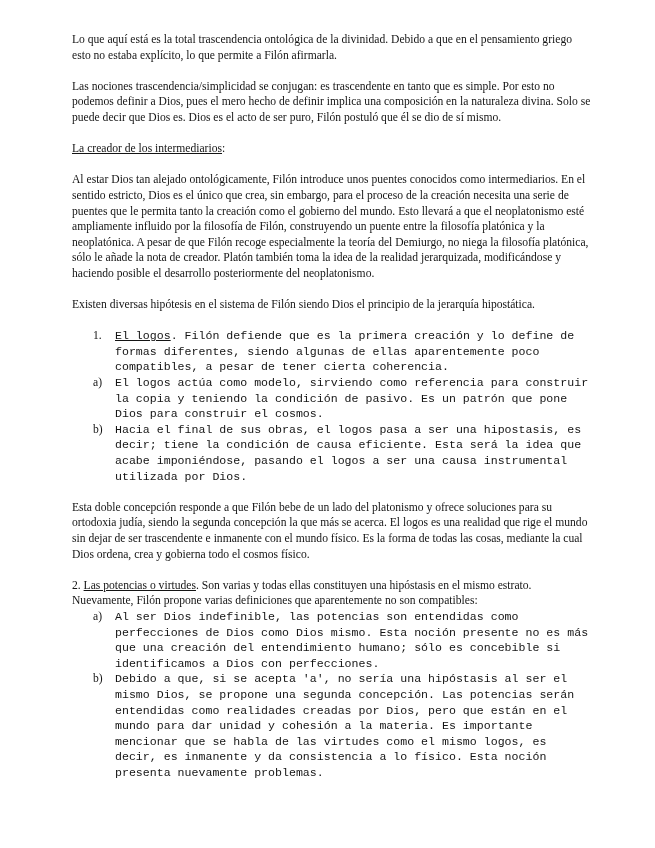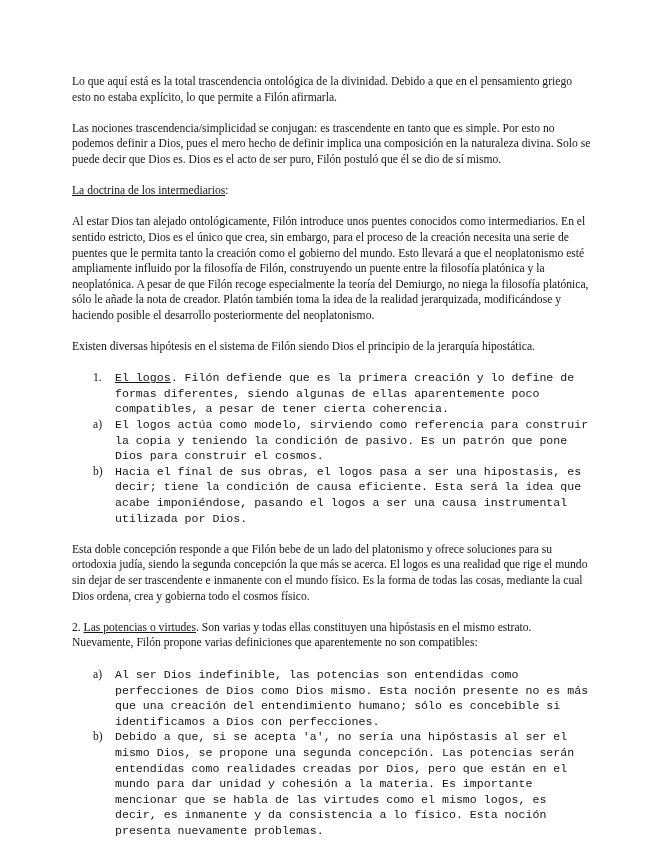--- a/index.html
+++ b/index.html
@@ -6,21 +6,21 @@
     margin: 0;
     padding: 0;
     background: #ffffff;
   }
   .page {
     position: relative;
     width: 655px;
     height: 848px;
     background: #ffffff;
     box-sizing: border-box;
-    padding: 74px 62px 0 72px;
+    padding: 32px 62px 0 72px;
     font-family: "Liberation Serif", "DejaVu Serif", serif;
     font-size: 11.6px;
     line-height: 15.6px;
     color: #141414;
     overflow: hidden;
     text-align: left;
   }
   .para {
     margin: 0 0 15.6px 0;
   }
@@ -51,21 +51,21 @@
 </style>
 </head>
 <body>
 
 <div class="page">
 
   <p class="para">Lo que aquí está es la total trascendencia ontológica de la divinidad. Debido a que en el pensamiento griego esto no estaba explícito, lo que permite a Filón afirmarla.</p>
 
   <p class="para">Las nociones trascendencia/simplicidad se conjugan: es trascendente en tanto que es simple. Por esto no podemos definir a Dios, pues el mero hecho de definir implica una composición en la naturaleza divina. Solo se puede decir que Dios es. Dios es el acto de ser puro, Filón postuló que él se dio de sí mismo.</p>
 
-  <p class="heading"><span class="u">La doctrina de los intermediarios</span><span>:</span></p>
+  <p class="heading"><span class="u">La creador de los intermediarios</span><span>:</span></p>
 
   <p class="para">Al estar Dios tan alejado ontológicamente, Filón introduce unos puentes conocidos como intermediarios. En el sentido estricto, Dios es el único que crea, sin embargo, para el proceso de la creación necesita una serie de puentes que le permita tanto la creación como el gobierno del mundo. Esto llevará a que el neoplatonismo esté ampliamente influido por la filosofía de Filón, construyendo un puente entre la filosofía platónica y la neoplatónica. A pesar de que Filón recoge especialmente la teoría del Demiurgo, no niega la filosofía platónica, sólo le añade la nota de creador. Platón también toma la idea de la realidad jerarquizada, modificándose y haciendo posible el desarrollo posteriormente del neoplatonismo.</p>
 
   <p class="para">Existen diversas hipótesis en el sistema de Filón siendo Dios el principio de la jerarquía hipostática.</p>
 
   <div class="list gap-after">
     <div class="list-item">
       <span class="marker">1.</span>
       <span class="itext"><span class="u">El logos</span><span>. Filón defiende que es la primera creación y lo define de formas diferentes, siendo algunas de ellas aparentemente poco compatibles, a pesar de tener cierta coherencia.</span></span>
     </div>
@@ -74,21 +74,21 @@
       <span class="itext">El logos actúa como modelo, sirviendo como referencia para construir la copia y teniendo la condición de pasivo. Es un patrón que pone Dios para construir el cosmos.</span>
     </div>
     <div class="list-item">
       <span class="marker">b)</span>
       <span class="itext">Hacia el final de sus obras, el logos pasa a ser una hipostasis, es decir; tiene la condición de causa eficiente. Esta será la idea que acabe imponiéndose, pasando el logos a ser una causa instrumental utilizada por Dios.</span>
     </div>
   </div>
 
   <p class="para">Esta doble concepción responde a que Filón bebe de un lado del platonismo y ofrece soluciones para su ortodoxia judía, siendo la segunda concepción la que más se acerca. El logos es una realidad que rige el mundo sin dejar de ser trascendente e inmanente con el mundo físico. Es la forma de todas las cosas, mediante la cual Dios ordena, crea y gobierna todo el cosmos físico.</p>
 
-  <p class="para" style="margin-bottom:16px"><span>2. </span><span class="u">Las potencias o virtudes</span><span>. Son varias y todas ellas constituyen una hipóstasis en el mismo estrato. Nuevamente, Filón propone varias definiciones que aparentemente no son compatibles:</span></p>
+  <p class="para" style="margin-bottom:0"><span>2. </span><span class="u">Las potencias o virtudes</span><span>. Son varias y todas ellas constituyen una hipóstasis en el mismo estrato. Nuevamente, Filón propone varias definiciones que aparentemente no son compatibles:</span></p>
 
   <div class="list">
     <div class="list-item">
       <span class="marker">a)</span>
       <span class="itext">Al ser Dios indefinible, las potencias son entendidas como perfecciones de Dios como Dios mismo. Esta noción presente no es más que una creación del entendimiento humano; sólo es concebible si identificamos a Dios con perfecciones.</span>
     </div>
     <div class="list-item">
       <span class="marker">b)</span>
       <span class="itext">Debido a que, si se acepta 'a', no sería una hipóstasis al ser el mismo Dios, se propone una segunda concepción. Las potencias serán entendidas como realidades creadas por Dios, pero que están en el mundo para dar unidad y cohesión a la materia. Es importante mencionar que se habla de las virtudes como el mismo logos, es decir, es inmanente y da consistencia a lo físico. Esta noción presenta nuevamente problemas.</span>
     </div>

